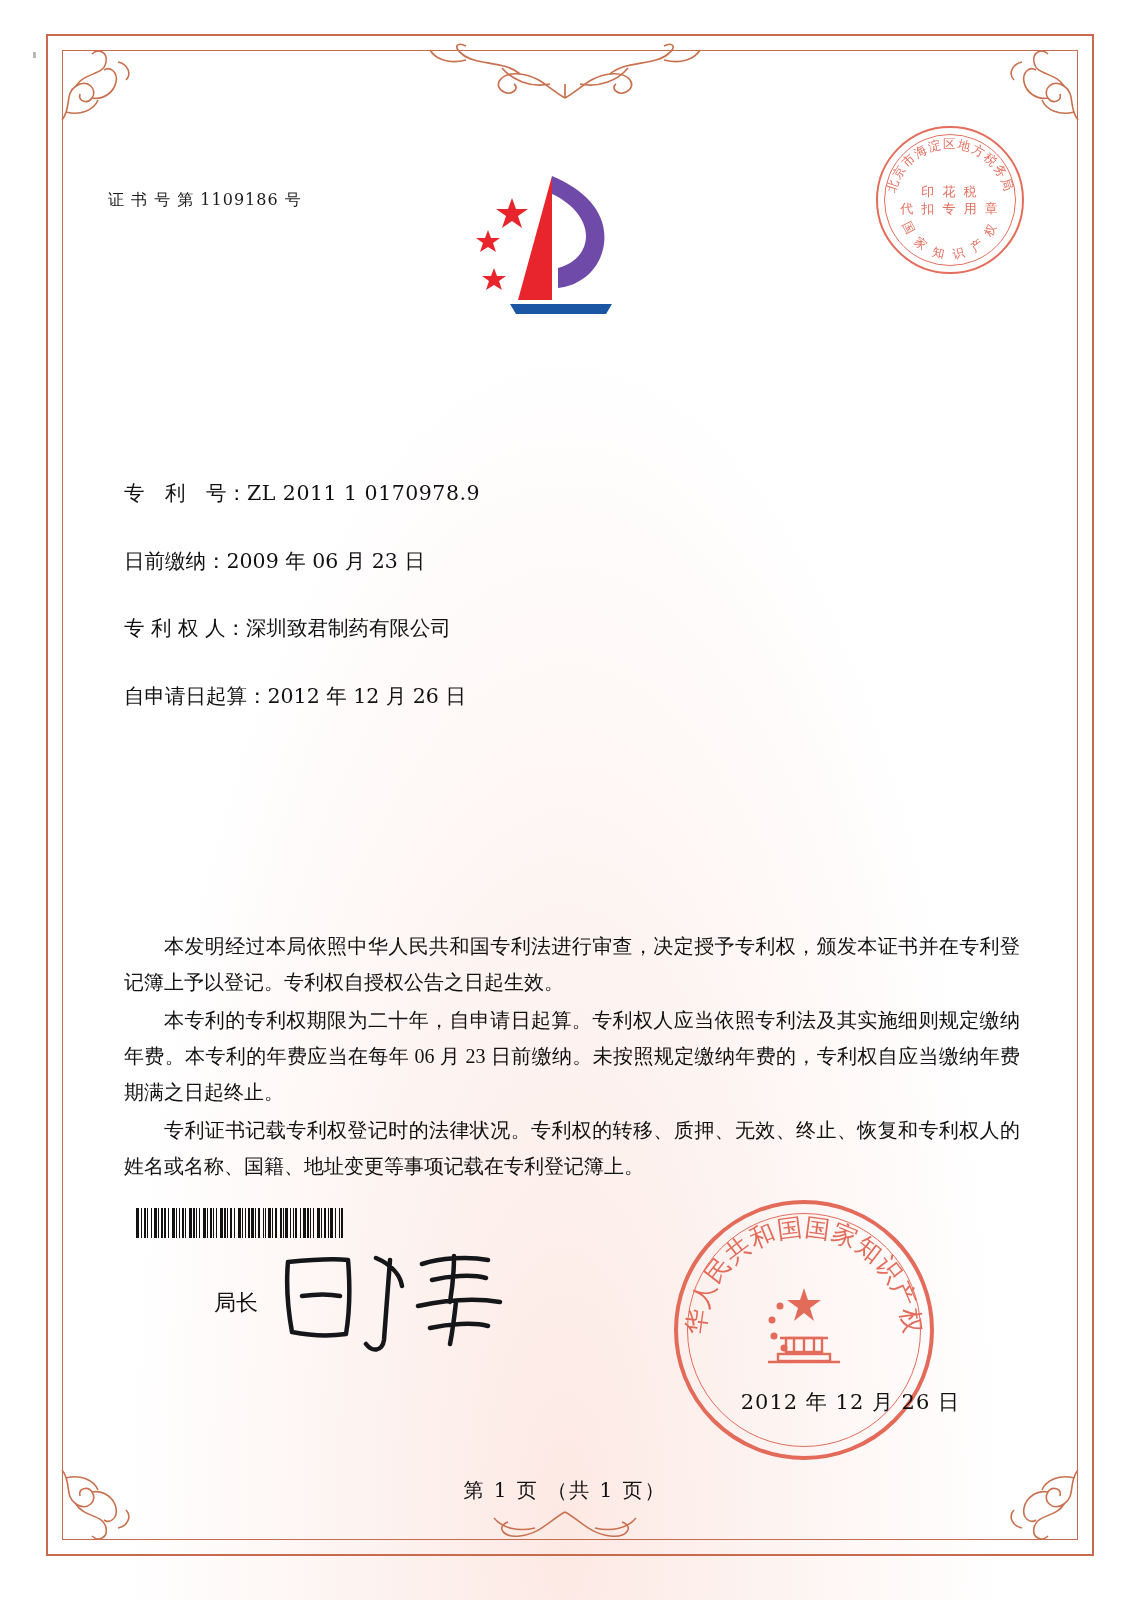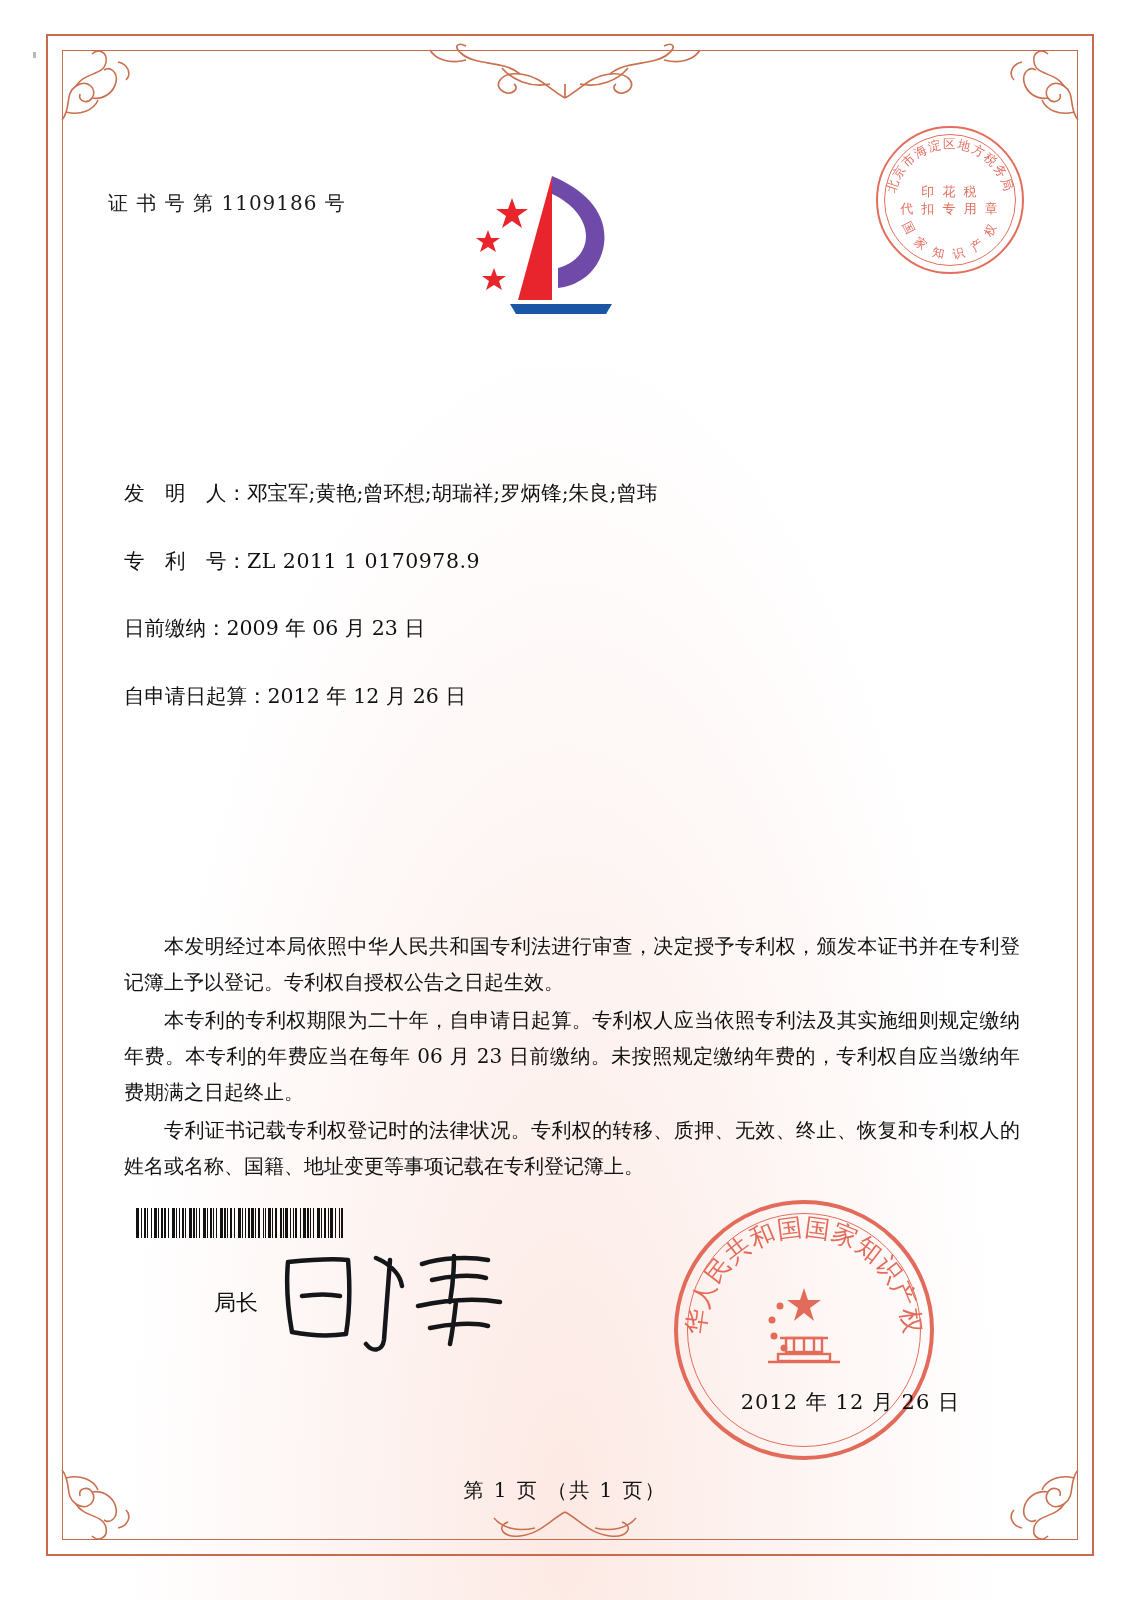--- a/index.html
+++ b/index.html
@@ -42,21 +42,21 @@
   }
   .top-ornament svg{width:100%;height:100%;display:block;}
   .bottom-ornament{
     position:absolute;left:50%;bottom:52px;transform:translateX(-50%);
     width:250px;height:40px;color:#c8704f;
   }
   .bottom-ornament svg{width:100%;height:100%;display:block;}
 
   .cert-no{
     position:absolute;left:108px;top:190px;
-    font-size:20px;letter-spacing:1px;color:#1b1b1b;
+    font-size:16px;letter-spacing:1px;color:#1b1b1b;
     font-family:"DejaVu Serif","Liberation Serif",serif;
   }
   .logo{
     position:absolute;left:466px;top:168px;width:168px;height:150px;
   }
   .logo svg{width:100%;height:100%;display:block;}
 
   .stamp-tax{
     position:absolute;right:106px;top:126px;width:144px;height:144px;
     border:2px solid #e2614f;border-radius:50%;
@@ -91,21 +91,21 @@
     white-space:nowrap;
   }
   .field .lbl{display:inline-block;}
   .field .val{display:inline;}
   .mono-num{font-family:"DejaVu Serif","Liberation Serif",serif;letter-spacing:.5px;}
 
   .paras{
     position:absolute;left:124px;right:110px;top:928px;
     font-size:20px;line-height:36px;color:#111;text-align:justify;
   }
-  .paras p{margin:0 0 2px 0;text-indent:2em;}
+  .paras p{margin:0 0 2px 0;text-indent:2em;font-family:Liberation Serif, serif;}
 
   .barcode{
     position:absolute;left:136px;top:1208px;width:282px;height:30px;
     display:flex;align-items:stretch;gap:0;
   }
   .barcode i{display:block;background:#111;height:100%;}
 
   .seal{
     position:absolute;right:196px;top:1200px;width:252px;height:252px;
     border:4px solid #e2614f;border-radius:50%;
@@ -245,27 +245,27 @@
     </div>
     <div class="ctext">
       <div>印 花 税</div>
       <div>代 扣 专 用 章</div>
     </div>
   </div>
 
 
   <div class="fields">
     <div class="field">
-      <span class="lbl">发　明　人：</span><span class="val">邓宝军;黄艳;曾环想;胡瑞祥;罗炳锋;朱良;曾玮</span>
-    </div>
-    <div class="field">
       <span class="lbl">专　利　号：</span><span class="val mono-num">ZL 2011 1 0170978.9</span>
     </div>
     <div class="field">
       <span class="lbl">日前缴纳：</span><span class="val">2009 年 06 月 23 日</span>
+    </div>
+    <div class="field">
+      <span class="lbl">专 利 权 人：</span><span class="val">深圳致君制药有限公司</span>
     </div>
     <div class="field">
       <span class="lbl">自申请日起算：</span><span class="val">2012 年 12 月 26 日</span>
     </div>
   </div>
 
   <div class="paras">
     <p>本发明经过本局依照中华人民共和国专利法进行审查，决定授予专利权，颁发本证书并在专利登记簿上予以登记。专利权自授权公告之日起生效。</p>
     <p>本专利的专利权期限为二十年，自申请日起算。专利权人应当依照专利法及其实施细则规定缴纳年费。本专利的年费应当在每年 06 月 23 日前缴纳。未按照规定缴纳年费的，专利权自应当缴纳年费期满之日起终止。</p>
     <p>专利证书记载专利权登记时的法律状况。专利权的转移、质押、无效、终止、恢复和专利权人的姓名或名称、国籍、地址变更等事项记载在专利登记簿上。</p>

